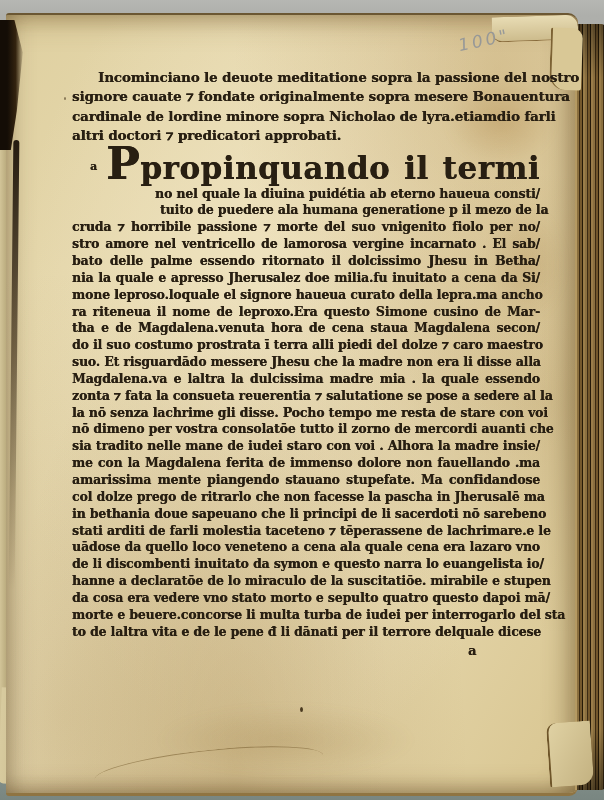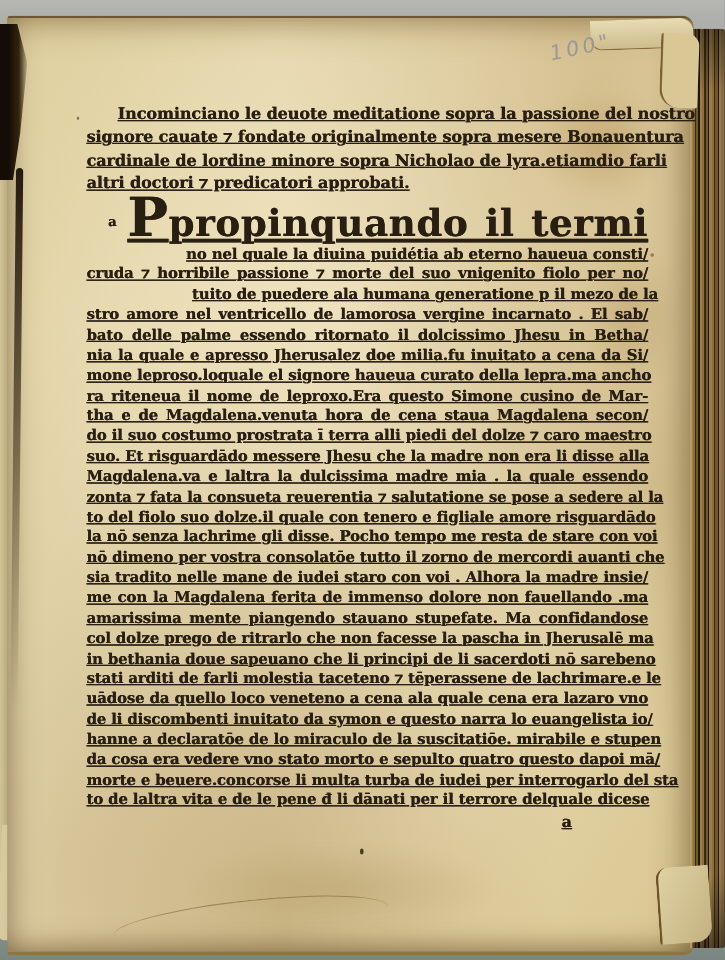--- a/index.html
+++ b/index.html
@@ -51,22 +51,22 @@
     border-radius:0 12px 5px 10px;transform:rotate(-2deg);}
   .curl-tr2{position:absolute;left:550px;top:28px;width:30px;height:62px;background:#d9c896;
     border-left:2px solid #7c6234;border-radius:2px 10px 2px 16px;transform:rotate(2deg);}
   .curl-br{position:absolute;left:548px;top:722px;width:42px;height:64px;
     background:linear-gradient(120deg,#e0d2a4,#c3b180);border-left:2px solid #6d5429;
     border-radius:10px 0 14px 2px;transform:rotate(-4deg);}
   
   .pencil{position:absolute;left:458px;top:30px;color:#8d9299;font-family:"DejaVu Sans",sans-serif;
     font-style:italic;font-size:17px;letter-spacing:3px;transform:rotate(-12deg);opacity:.85;}
   
-  .textblock{position:absolute;left:72px;top:86px;width:468px;color:#281f12;font-weight:bold;
-    text-shadow:0.3px 0 0 currentColor;text-decoration:underline;}
+  .textblock{position:absolute;left:72px;top:68px;width:468px;color:#281f12;font-weight:bold;
+    text-shadow:0.3px 0 0 currentColor;}
   .hl{font-size:13.4px;line-height:19.4px;text-align:justify;text-align-last:justify;
     white-space:nowrap;letter-spacing:-0.1px;}
   .hl.first{text-indent:26px;}
   .hl.last{text-align-last:left;white-space:normal;}
   .heading{position:relative;height:40px;}
   .guide{position:absolute;left:18px;top:15px;font-size:11px;line-height:11px;}
   .heading-text{margin-left:34px;width:434px;font-size:31px;line-height:40px;letter-spacing:0.5px;
     text-align:justify;text-align-last:justify;white-space:nowrap;}
   .heading-text::first-letter{font-size:45px;line-height:0.8;}
   .bl{font-size:12.4px;line-height:16.85px;text-align:justify;text-align-last:justify;
@@ -106,33 +106,32 @@
     <div class="hl">signore cauate ⁊ fondate originalmente sopra mesere Bonauentura</div>
     <div class="hl">cardinale de lordine minore sopra Nicholao de lyra.etiamdio farli</div>
     <div class="hl last">altri doctori ⁊ predicatori approbati.</div>
 
     <div class="heading">
       <span class="guide">a</span>
       <div class="heading-text">Ppropinquando il termi</div>
     </div>
 
     <div class="bl ind1">no nel quale la diuina puidétia ab eterno haueua consti/</div>
+    <div class="bl ind2">tuito de puedere ala humana generatione p il mezo de la</div>
     <div class="bl">cruda ⁊ horribile passione ⁊ morte del suo vnigenito fiolo per no/</div>
-    <div class="bl ind2">tuito de puedere ala humana generatione p il mezo de la</div>
     <div class="bl">stro amore nel ventricello de lamorosa vergine incarnato . El sab/</div>
     <div class="bl">bato delle palme essendo ritornato il dolcissimo Jhesu in Betha/</div>
     <div class="bl">nia la quale e apresso Jherusalez doe milia.fu inuitato a cena da Si/</div>
     <div class="bl">mone leproso.loquale el signore haueua curato della lepra.ma ancho</div>
     <div class="bl">ra riteneua il nome de leproxo.Era questo Simone cusino de Mar-</div>
     <div class="bl">tha e de Magdalena.venuta hora de cena staua Magdalena secon/</div>
     <div class="bl">do il suo costumo prostrata ī terra alli piedi del dolze ⁊ caro maestro</div>
     <div class="bl">suo. Et risguardādo messere Jhesu che la madre non era li disse alla</div>
     <div class="bl">Magdalena.va e laltra la dulcissima madre mia . la quale essendo</div>
     <div class="bl">zonta ⁊ fata la consueta reuerentia ⁊ salutatione se pose a sedere al la</div>
-    <div class="bl">to del fiolo suo dolze.il quale con tenero e figliale amore risguardādo</div>
     <div class="bl">la nō senza lachrime gli disse. Pocho tempo me resta de stare con voi</div>
     <div class="bl">nō dimeno per vostra consolatōe tutto il zorno de mercordi auanti che</div>
     <div class="bl">sia tradito nelle mane de iudei staro con voi . Alhora la madre insie/</div>
     <div class="bl">me con la Magdalena ferita de immenso dolore non fauellando .ma</div>
     <div class="bl">amarissima mente piangendo stauano stupefate. Ma confidandose</div>
     <div class="bl">col dolze prego de ritrarlo che non facesse la pascha in Jherusalē ma</div>
     <div class="bl">in bethania doue sapeuano che li principi de li sacerdoti nō sarebeno</div>
     <div class="bl">stati arditi de farli molestia taceteno ⁊ tēperassene de lachrimare.e le</div>
     <div class="bl">uādose da quello loco veneteno a cena ala quale cena era lazaro vno</div>
     <div class="bl">de li discombenti inuitato da symon e questo narra lo euangelista io/</div>

